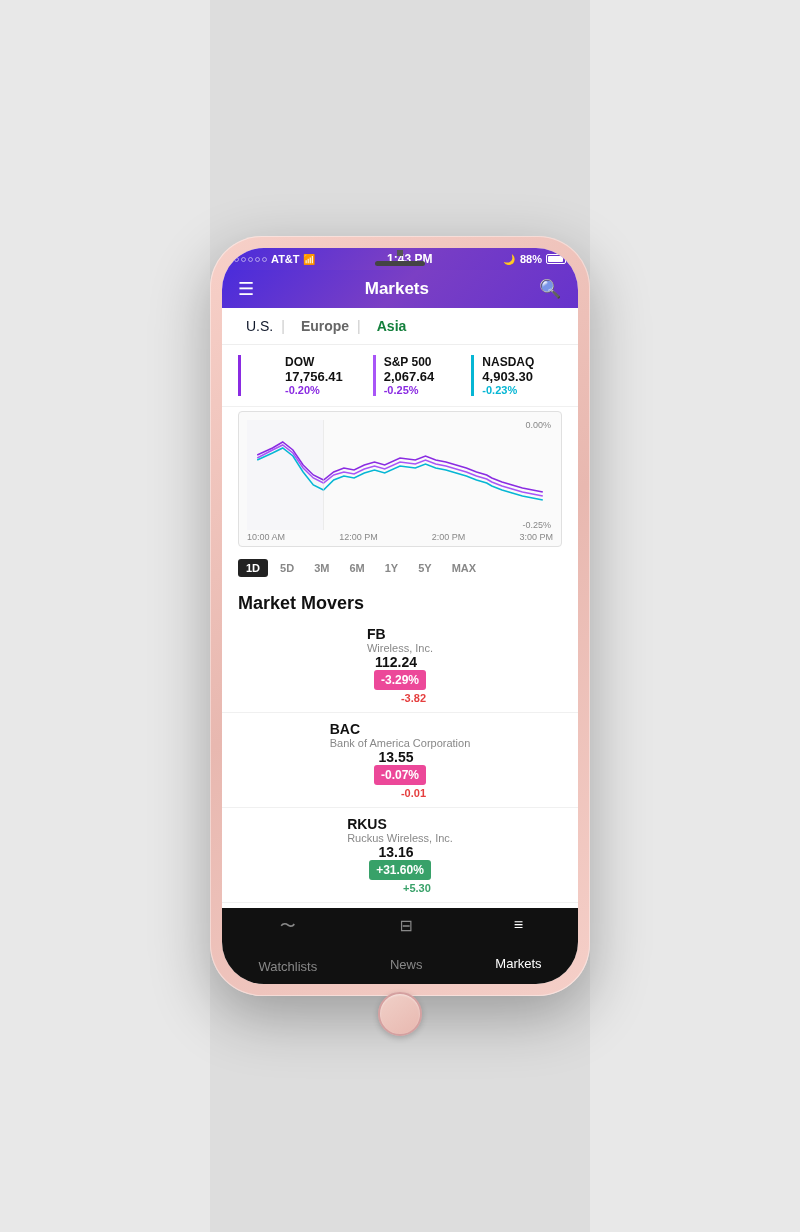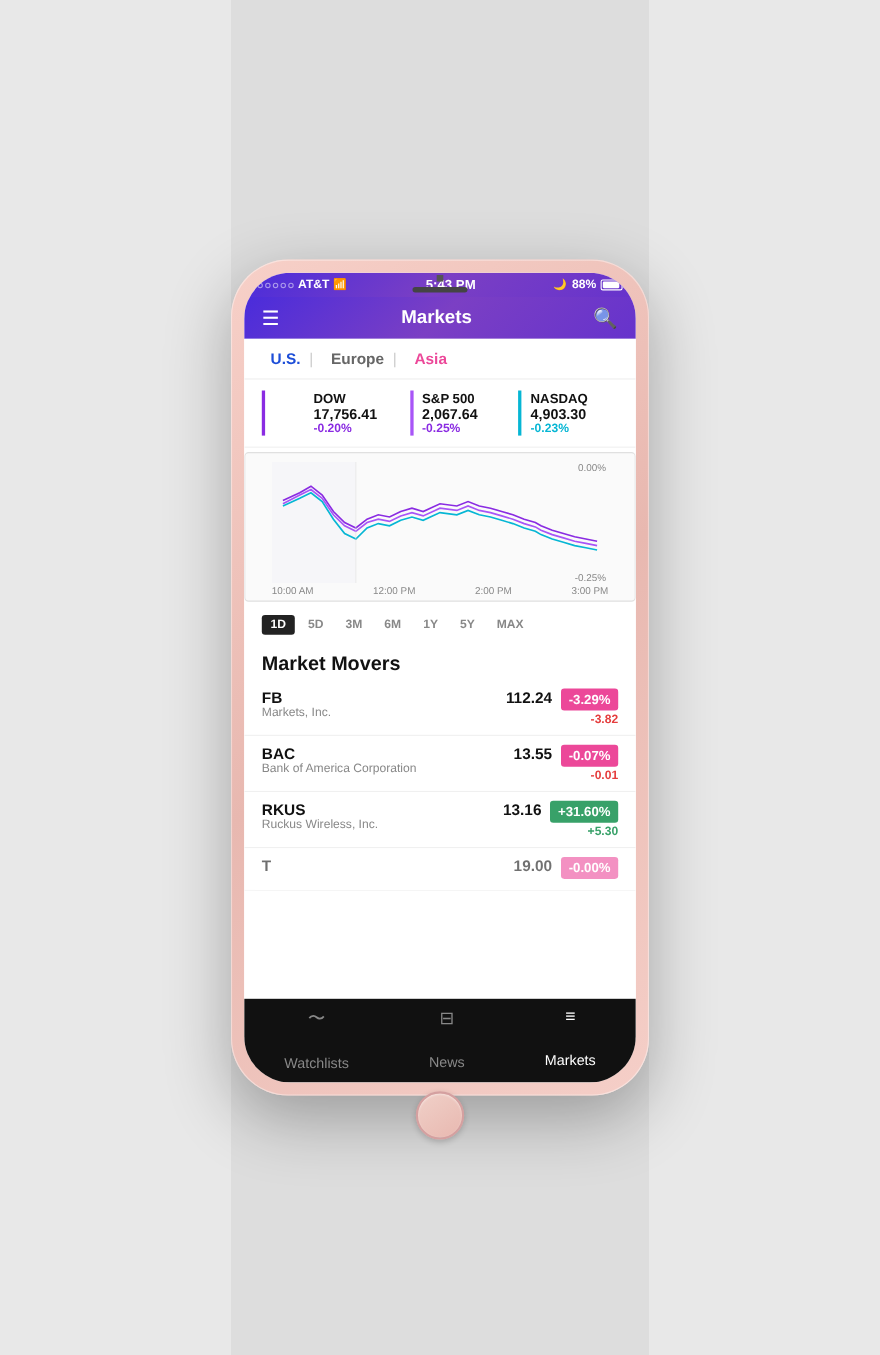--- a/index.html
+++ b/index.html
@@ -140,22 +140,22 @@
       border-bottom: 1px solid #eee;
     }
     .region-tab {
       font-size: 14px;
       font-weight: 600;
       color: #8a2be2;
       padding: 2px 8px;
       cursor: pointer;
     }
     .region-tab.active {
-      color: #1d4ed8;
-      font-weight: 700;
+      color: #0f172a;
+      font-weight: 400;
     }
     .region-tab:not(:last-child)::after {
       content: '|';
       margin-left: 8px;
       color: #ccc;
       font-weight: 300;
     }
     .region-tab:not(.active) {
       color: #666;
     }
@@ -190,24 +190,24 @@
     }
     .index-change {
       font-size: 11px;
       font-weight: 600;
     }
     .index-change.neg { color: #8a2be2; }
     .index-change.neg-cyan { color: #06b6d4; }
 
     
     .chart-container {
-      margin: 4px 0;
+      margin: 4px 16px;
       border: 1px solid #e0e0e0;
       border-radius: 4px;
-      padding: 8px 24px 4px;
+      padding: 8px 8px 4px;
       background: #fafafa;
     }
     .chart-area {
       position: relative;
       height: 110px;
       width: 100%;
     }
     .chart-svg {
       width: 100%;
       height: 100%;
@@ -260,22 +260,24 @@
     
     .section-title {
       padding: 8px 16px 4px;
       font-size: 18px;
       font-weight: 700;
       color: #111;
     }
     .mover-row {
       padding: 8px 16px;
       display: flex;
+      align-items: center;
       justify-content: space-between;
       border-bottom: 1px solid #f0f0f0;
+      flex-direction: column;
     }
     .mover-left { flex: 1; }
     .mover-ticker {
       font-size: 14px;
       font-weight: 700;
       color: #111;
     }
     .mover-name {
       font-size: 11px;
       color: #888;
@@ -366,42 +368,42 @@
           <div class="status-dots">
             <div class="dot-empty"></div>
             <div class="dot-empty"></div>
             <div class="dot-empty"></div>
             <div class="dot-empty"></div>
             <div class="dot-empty"></div>
           </div>
           <span>AT&amp;T</span>
           <span style="font-size:10px;">📶</span>
         </div>
-        <div class="status-center">5:43 PM</div>
+        <div class="status-center">1:43 PM</div>
         <div class="status-right">
           <span style="font-size:10px;">🌙</span>
           <span>88%</span>
           <div class="battery-icon">
             <div class="battery-fill"></div>
           </div>
         </div>
       </div>
 
       <div class="app-header">
         <span class="hamburger-icon">☰</span>
         <span class="header-title">Markets</span>
         <span class="search-icon-btn">🔍</span>
       </div>
 
       <div class="content">
 
         <div class="region-tabs">
           <span class="region-tab active">U.S.</span>
           <span class="region-tab" style="color:#666;">Europe</span>
-          <span class="region-tab" style="color:#ec4899;">Asia</span>
+          <span class="region-tab" style="color:#15803d;">Asia</span>
         </div>
 
         <div class="index-cards">
           <div class="index-card dow">
             <div class="index-name">DOW</div>
             <div class="index-value">17,756.41</div>
             <div class="index-change neg">-0.20%</div>
           </div>
           <div class="index-card sp">
             <div class="index-name">S&amp;P 500</div>
@@ -450,21 +452,21 @@
           <button class="time-btn">1Y</button>
           <button class="time-btn">5Y</button>
           <button class="time-btn">MAX</button>
         </div>
 
         <div class="section-title">Market Movers</div>
 
         <div class="mover-row">
           <div class="mover-left">
             <div class="mover-ticker">FB</div>
-            <div class="mover-name">Markets, Inc.</div>
+            <div class="mover-name">Wireless, Inc.</div>
           </div>
           <div class="mover-price">112.24</div>
           <div class="mover-right">
             <span class="pct-badge red">-3.29%</span>
             <span class="change-val red">-3.82</span>
           </div>
         </div>
 
         <div class="mover-row">
           <div class="mover-left">

